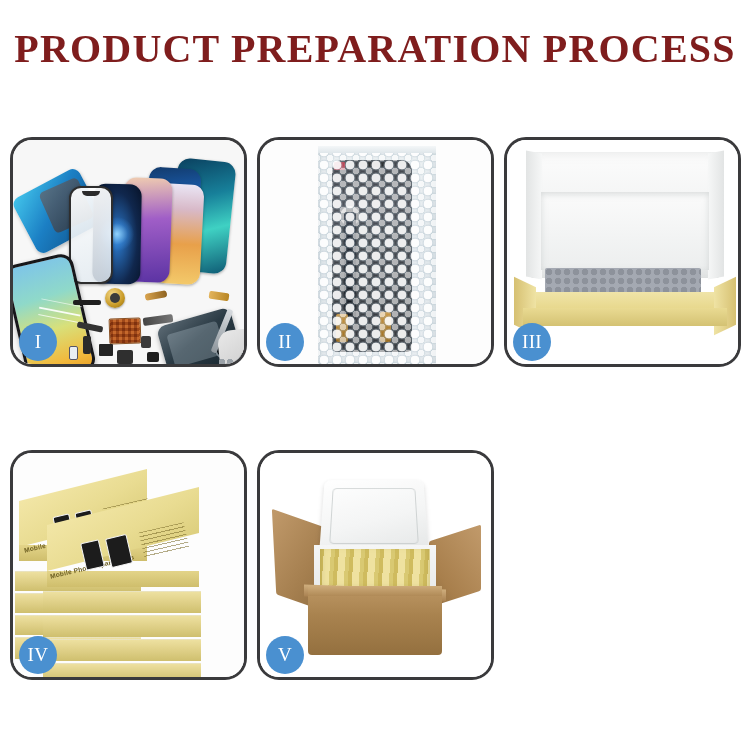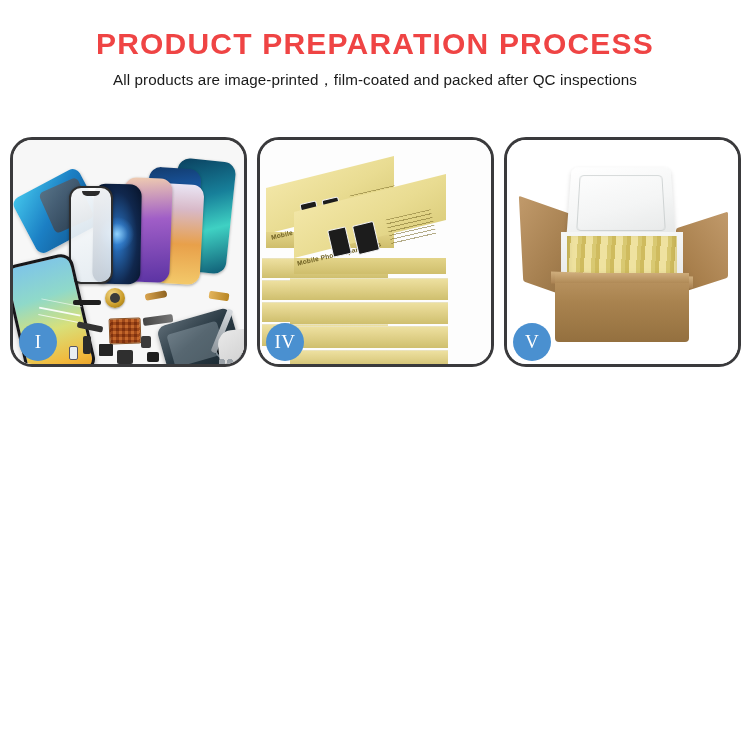--- a/index.html
+++ b/index.html
@@ -23,25 +23,25 @@
   
   .header {
     position: absolute;
     left: 0;
     top: 28px;
     width: 750px;
     text-align: center;
   }
 
   .title {
-    font-family: Liberation Sans, sans-serif;
-    font-size: 30px;
+    font-family: Liberation Serif, serif;
+    font-size: 40px;
     font-weight: bold;
     letter-spacing: 1.2px;
-    color: #ef4444;
+    color: #7f1d1d;
     line-height: 1.05;
     white-space: nowrap;
   }
 
   .subtitle {
     margin-top: 10px;
     font-family: "Liberation Sans", sans-serif;
     font-size: 15.2px;
     font-weight: normal;
     letter-spacing: 0.1px;
@@ -356,21 +356,20 @@
   .c6-shadow { position:absolute; left:30px; top:196px; width:178px; height:10px;
         background: radial-gradient(ellipse at center, rgba(0,0,0,.14), rgba(0,0,0,0) 70%); }
 </style>
 </head>
 <body>
 
 <div class="page">
 
   <div class="header">
     <div class="title">PRODUCT PREPARATION PROCESS</div>
-    <div class="subtitle">All products are image-printed，film-coated and packed after QC inspections</div>
   </div>
 
   <div class="grid">
 
     <div class="panel">
       <div class="panel-photo">
         <div class="p1-bg"></div>
 
         <div class="adhesive"></div>
 
@@ -407,21 +406,49 @@
         <div class="part pj"></div>
         <div class="part pk"></div>
 
         <div class="tweezer"></div>
         <div class="hand"></div>
         <div class="screws"></div>
       </div>
       <div class="badge">I</div>
     </div>
 
-
+    <div class="panel">
+      <div class="panel-photo">
+        <div class="p2-bg"></div>
+        <div class="bag">
+          <div class="screen-in"></div>
+          <div class="red-tag"></div>
+          <div class="flex-dot"></div>
+          <div class="flex-strip"></div>
+          <div class="gold-a"></div>
+          <div class="gold-b"></div>
+          <div class="bubbles"></div>
+          <div class="bubbles2"></div>
+          <div class="bag-seal"></div>
+        </div>
+      </div>
+      <div class="badge">II</div>
+    </div>
+
+    <div class="panel">
+      <div class="panel-photo">
+        <div class="p3-bg"></div>
+        <div class="box3-lid"></div>
+        <div class="foam3"></div>
+        <div class="grey-parts"></div>
+        <div class="box3-base"></div>
+        <div class="box3-front"></div>
+      </div>
+      <div class="badge">III</div>
+    </div>
 
     <div class="panel">
       <div class="panel-photo">
         <div class="p4-bg"></div>
         <div class="stackwrap">
 
           <div class="layer" style="left:2px;  top:118px; width:126px; height:20px;"></div>
           <div class="layer" style="left:2px;  top:140px; width:126px; height:20px;"></div>
           <div class="layer" style="left:2px;  top:162px; width:126px; height:20px;"></div>
           <div class="layer" style="left:2px;  top:184px; width:126px; height:22px;"></div>

